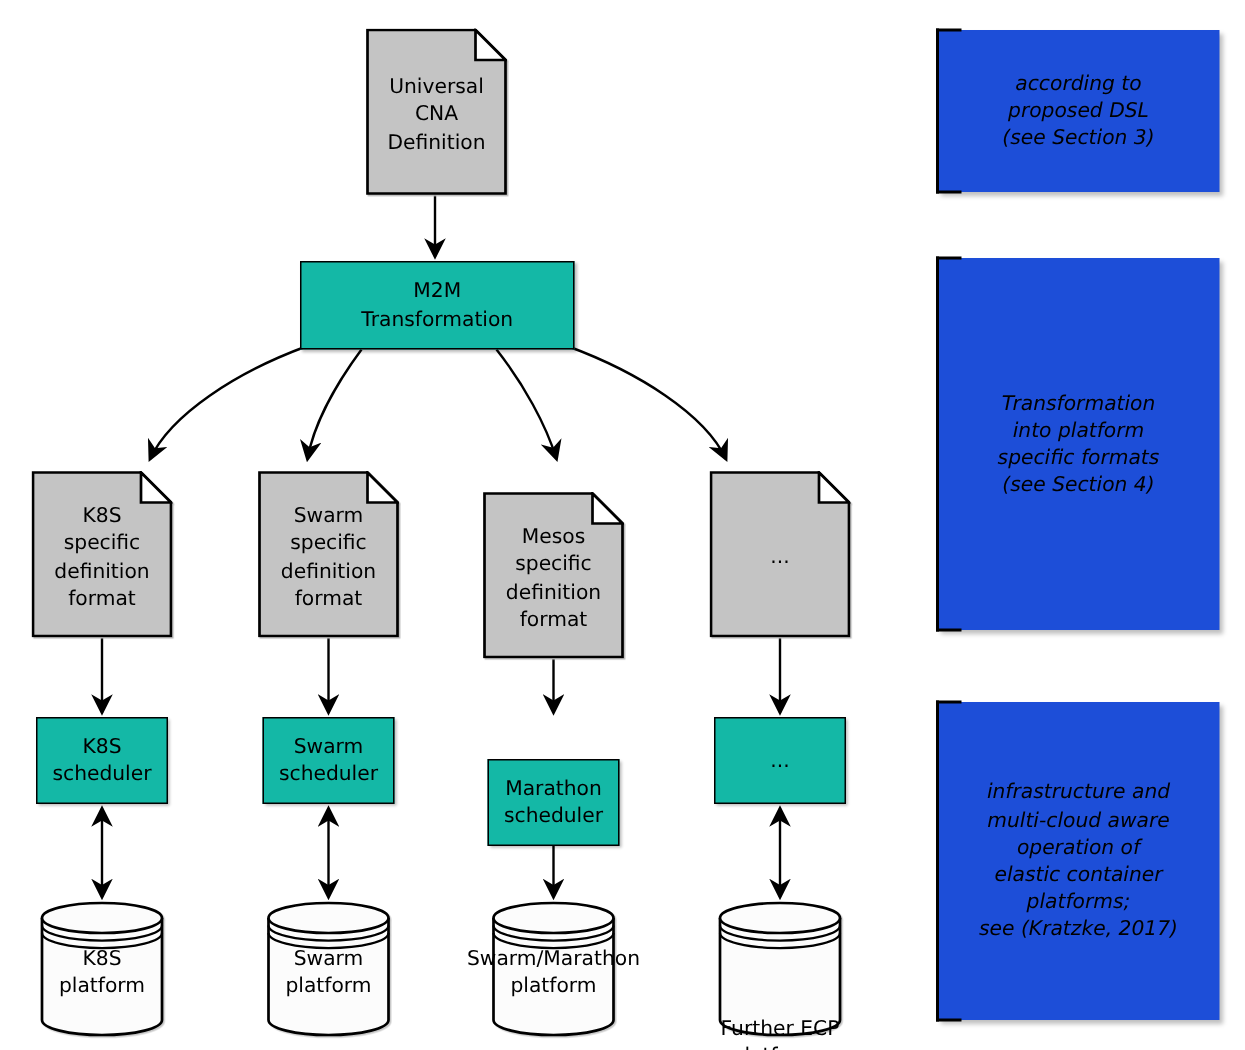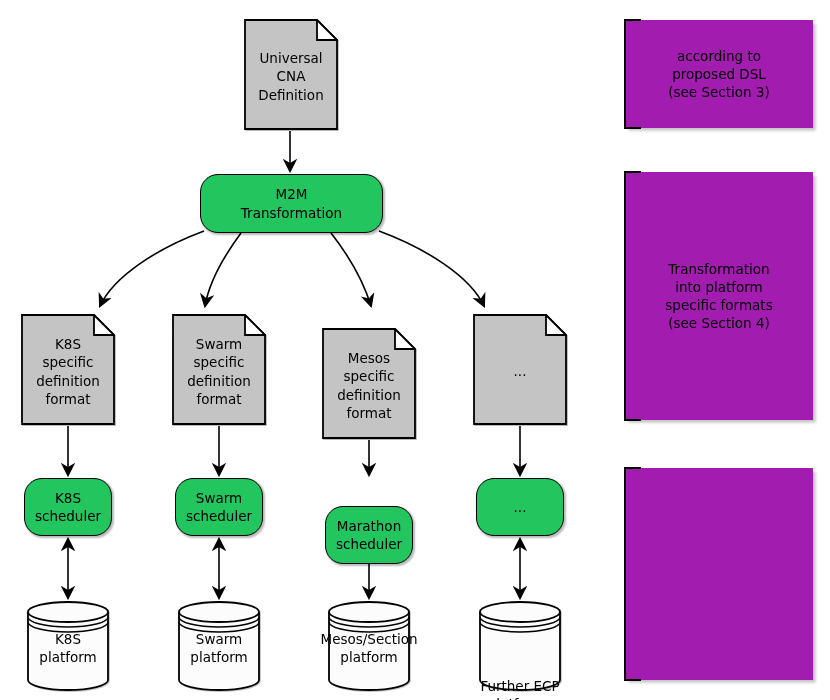--- a/index.html
+++ b/index.html
@@ -16,35 +16,35 @@
   }
   
   .doc{width:78px;height:111px;}
   .doc svg{position:absolute;left:0;top:0;filter:drop-shadow(1.5px 1.5px 0.5px #b9b9b9);}
   .doc .label{
     position:absolute;left:0;top:0;width:94px;height:111px;
     display:flex;align-items:center;justify-content:center;padding-top:4px;box-sizing:border-box;
   }
   
   .rbox{
-    background:#22c55e;border:1.6px solid #000;border-radius:18px;
+    background:#14b8a6;border:1.6px solid #000;border-radius:0;
     box-shadow:1.5px 1.5px 2px rgba(0,0,0,0.28);
     display:flex;align-items:center;justify-content:center;box-sizing:border-box;
   }
   .m2m{left:200px;top:174px;width:183px;height:59px;}
   .sched{top:478px;width:88px;height:58px;}
   
   .cyl{width:84px;height:92px;}
   .cyl svg{position:absolute;left:0;top:0;filter:drop-shadow(1.5px 1.5px 0.5px #c6c6c6);}
   .cyl-label{position:absolute;z-index:3;width:150px;top:0;}
   
   .note{
     position:absolute;left:625px;width:188px;z-index:2;
-    background:#a21caf;box-shadow:2.5px 2.5px 3px rgba(0,0,0,0.25);
-    display:flex;align-items:center;justify-content:center;
+    background:#1d4ed8;box-shadow:2.5px 2.5px 3px rgba(0,0,0,0.25);
+    display:flex;align-items:center;justify-content:center;font-style:italic;
   }
   .bracket{
     position:absolute;left:-1px;top:-1px;bottom:-1px;width:15px;
     border:2px solid #000;border-right:none;pointer-events:none;
   }
   .arrows{z-index:1;}
 </style>
 </head>
 <body>
 
@@ -174,35 +174,41 @@
       <ellipse cx="42" cy="12" rx="40" ry="10" fill="#fcfcfc" stroke="#000" stroke-width="1.8"></ellipse>
       <path d="M2,17 A40,10 0 0 0 82,17" fill="none" stroke="#000" stroke-width="1.5"></path>
       <path d="M2,22 A40,10 0 0 0 82,22" fill="none" stroke="#000" stroke-width="1.5"></path>
     </svg>
   </div>
 
   <div class="label cyl-label" style="left:-7px;top:630px;">K8S
 platform</div>
   <div class="label cyl-label" style="left:144px;top:630px;">Swarm
 platform</div>
-  <div class="label cyl-label" style="left:294px;top:630px;">Mesos/Section
+  <div class="label cyl-label" style="left:294px;top:630px;">Swarm/Marathon
 platform</div>
   <div class="label cyl-label" style="left:445px;top:630px;margin-top:47px;">Further ECP
 platforms</div>
 
   <div class="note" style="top:20px;height:108px;">
     <span class="bracket"></span>
     <div class="label">according to
 proposed DSL
 (see Section 3)</div>
   </div>
   <div class="note" style="top:172px;height:248px;">
     <span class="bracket"></span>
     <div class="label">Transformation
 into platform
 specific formats
 (see Section 4)</div>
   </div>
   <div class="note" style="top:468px;height:212px;">
     <span class="bracket"></span>
+    <div class="label">infrastructure and
+multi-cloud aware
+operation of
+elastic container
+platforms;
+see (Kratzke, 2017)</div>
   </div>
 
 </div>
 
 </body></html>

